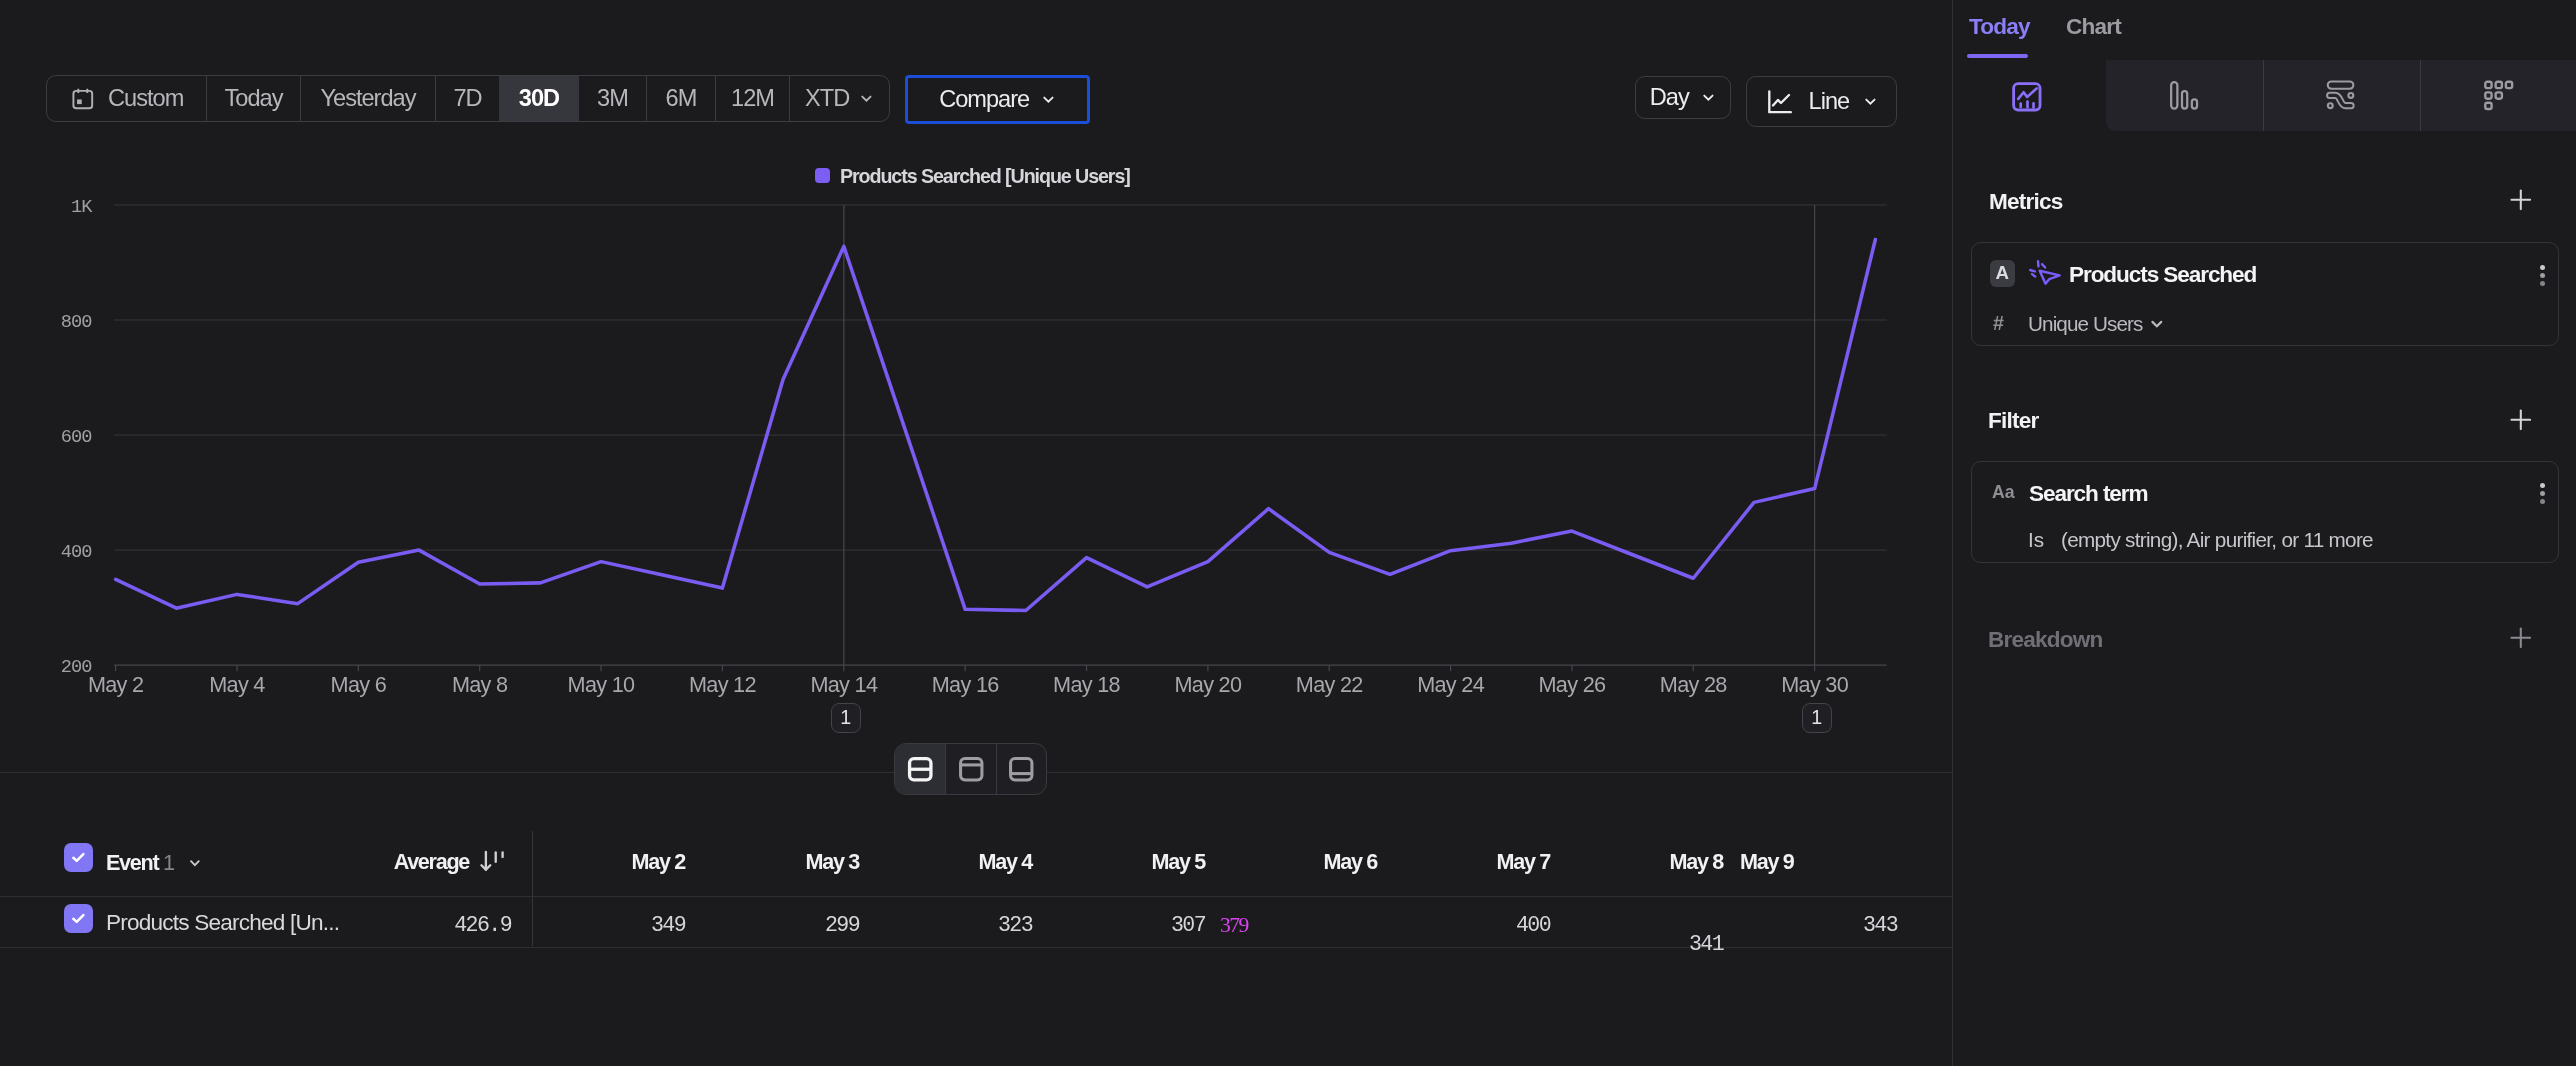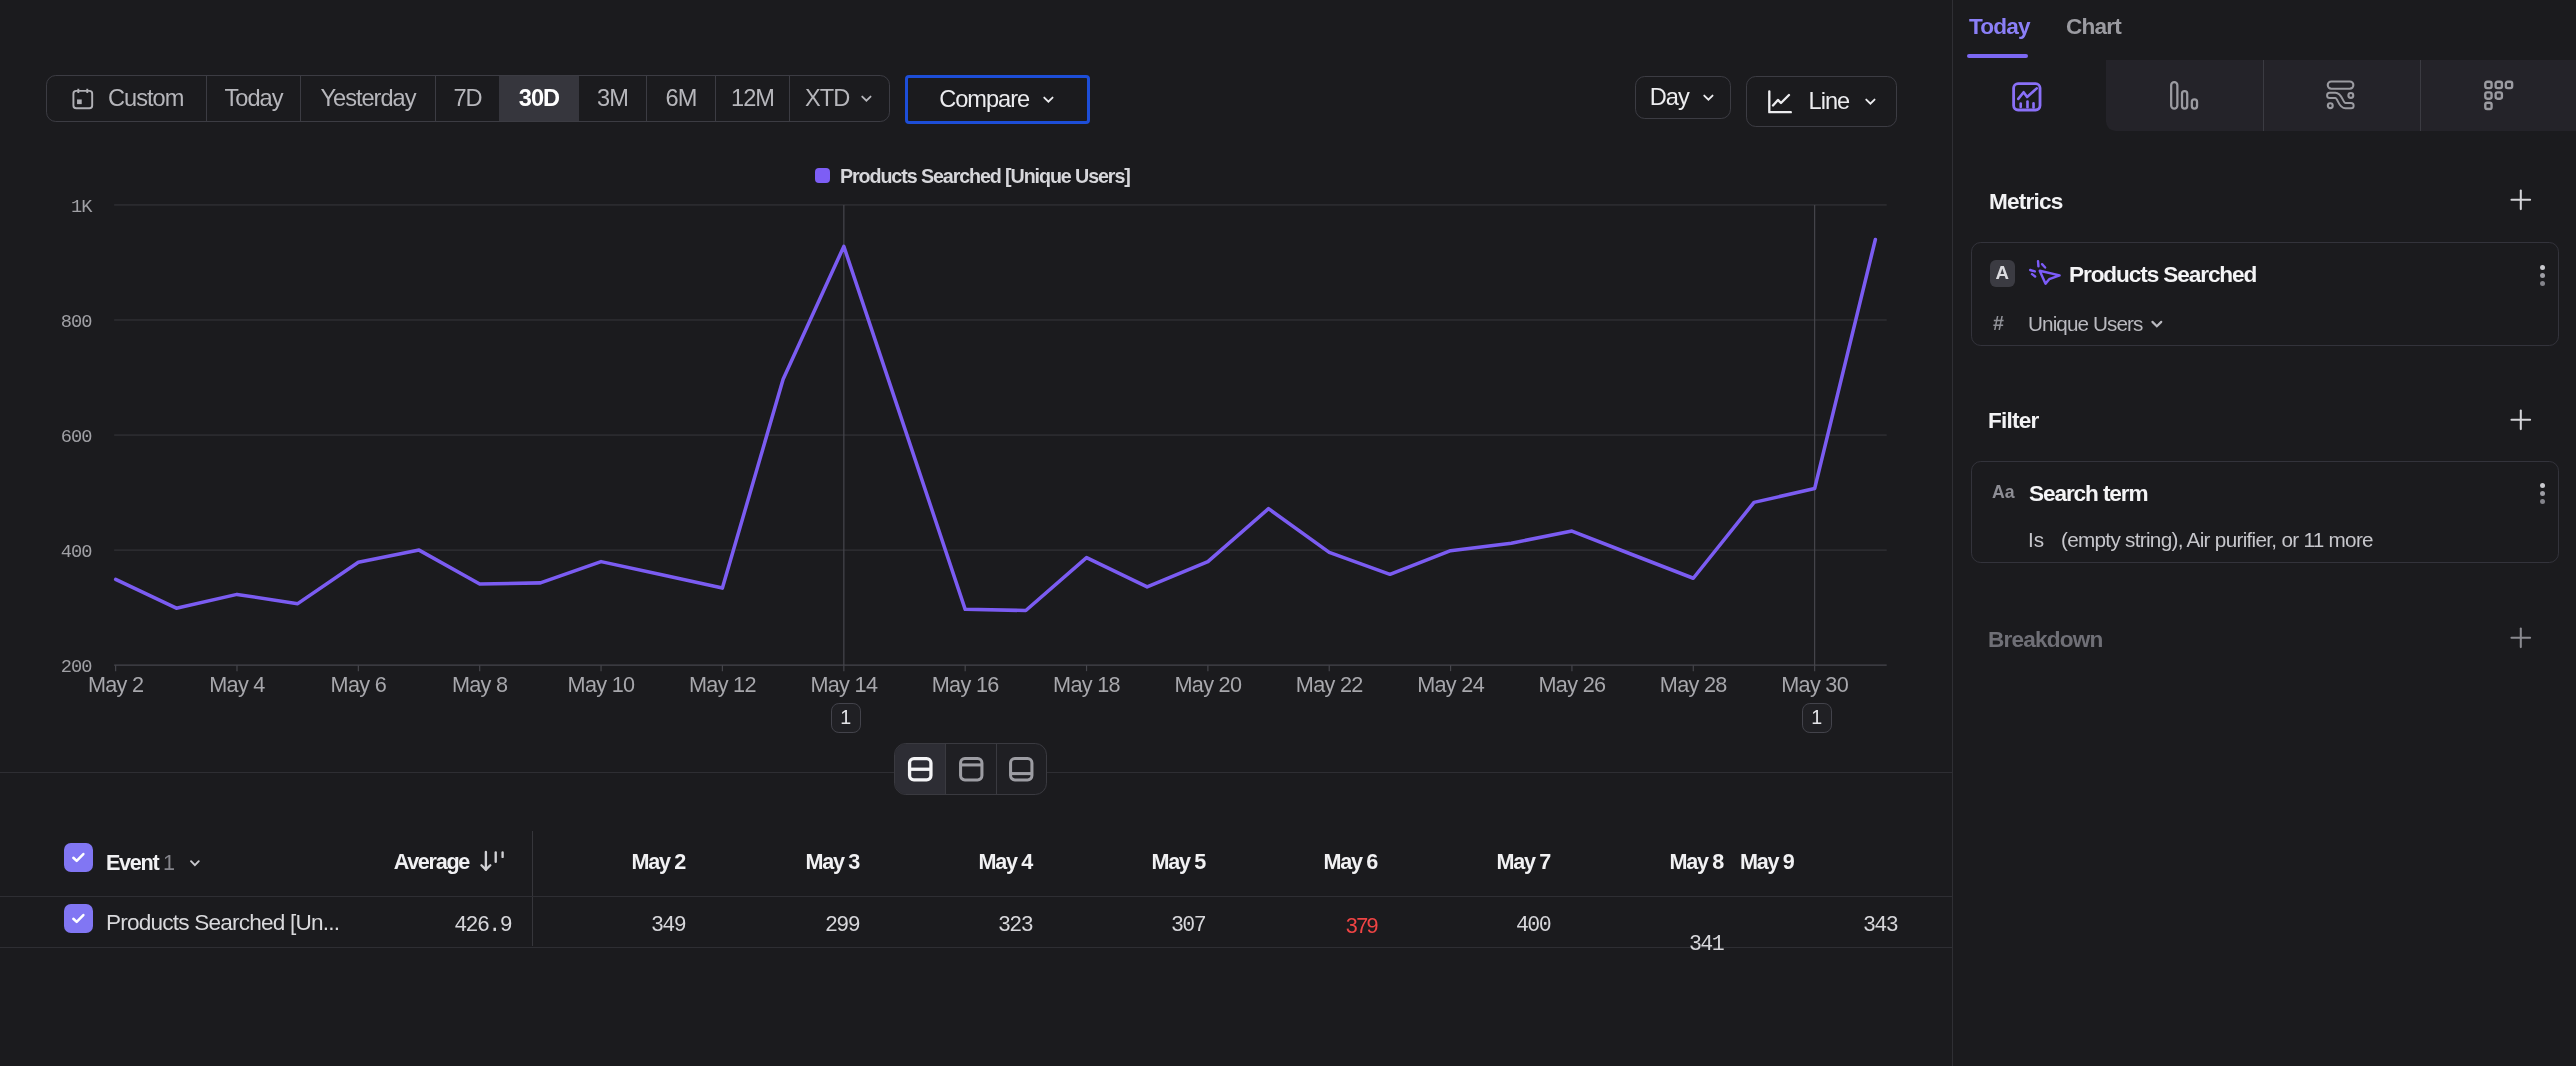--- a/index.html
+++ b/index.html
@@ -156,21 +156,21 @@
 <div class="abs" style="left:875px; top:849px; width:157px; text-align:right; font-size:21.6px; font-weight:700; color:#f1f1f3; letter-spacing:-1.3px;">May 4</div>
 <div class="abs" style="left:1048px; top:849px; width:157px; text-align:right; font-size:21.6px; font-weight:700; color:#f1f1f3; letter-spacing:-1.3px;">May 5</div>
 <div class="abs" style="left:1220px; top:849px; width:157px; text-align:right; font-size:21.6px; font-weight:700; color:#f1f1f3; letter-spacing:-1.3px;">May 6</div>
 <div class="abs" style="left:1393px; top:849px; width:157px; text-align:right; font-size:21.6px; font-weight:700; color:#f1f1f3; letter-spacing:-1.3px;">May 7</div>
 <div class="abs" style="left:1566px; top:849px; width:157px; text-align:right; font-size:21.6px; font-weight:700; color:#f1f1f3; letter-spacing:-1.3px;">May 8</div>
 <div class="abs" style="left:1740px; top:849px; width:157px; text-align:left; font-size:21.6px; font-weight:700; color:#f1f1f3; letter-spacing:-1.3px;">May 9</div>
 <div class="abs" style="left:528px; top:913px; width:157px; text-align:right; font-family:'Liberation Mono',monospace; font-size:21.6px; color:#d6d6da; letter-spacing:-1.6px;">349</div>
 <div class="abs" style="left:702px; top:913px; width:157px; text-align:right; font-family:'Liberation Mono',monospace; font-size:21.6px; color:#d6d6da; letter-spacing:-1.6px;">299</div>
 <div class="abs" style="left:875px; top:913px; width:157px; text-align:right; font-family:'Liberation Mono',monospace; font-size:21.6px; color:#d6d6da; letter-spacing:-1.6px;">323</div>
 <div class="abs" style="left:1048px; top:913px; width:157px; text-align:right; font-family:'Liberation Mono',monospace; font-size:21.6px; color:#d6d6da; letter-spacing:-1.6px;">307</div>
-<div class="abs" style="left:1220px; top:913px; width:157px; text-align:right; font-family:Liberation Sans, sans-serif; font-size:21.6px; color:#ef4444; letter-spacing:-1.6px;">379</div>
+<div class="abs" style="left:1220px; top:913px; width:157px; text-align:left; font-family:Liberation Serif, serif; font-size:21.6px; color:#d946ef; letter-spacing:-1.6px;">379</div>
 <div class="abs" style="left:1393px; top:913px; width:157px; text-align:right; font-family:'Liberation Mono',monospace; font-size:21.6px; color:#d6d6da; letter-spacing:-1.6px;">400</div>
 <div class="abs" style="left:1566px; top:913px; width:157px; text-align:right; font-family:'Liberation Mono',monospace; font-size:21.6px; color:#d6d6da; letter-spacing:-1.6px;margin-top:19px;">341</div>
 <div class="abs" style="left:1740px; top:913px; width:157px; text-align:right; font-family:'Liberation Mono',monospace; font-size:21.6px; color:#d6d6da; letter-spacing:-1.6px;">343</div>
 
 <div class="abs" style="left:1952px; top:0; width:1px; height:1067px; background:#2f2f34;"></div>
 <div class="abs" style="left:1969px; top:13.8px; font-size:22.6px; font-weight:700; color:#8b7ff7; letter-spacing:-0.8px;">Today</div>
 <div class="abs" style="left:2066px; top:13.8px; font-size:22.6px; font-weight:700; color:#9b9ba1; letter-spacing:-0.8px;">Chart</div>
 <div class="abs" style="left:1967px; top:54px; width:61px; height:4.4px; border-radius:3px; background:#7c68f3;"></div>
 
 <div class="abs" style="left:2106px; top:60px; width:470px; height:71px; background:#242329; border-radius:0 0 0 9.8px;"></div>

